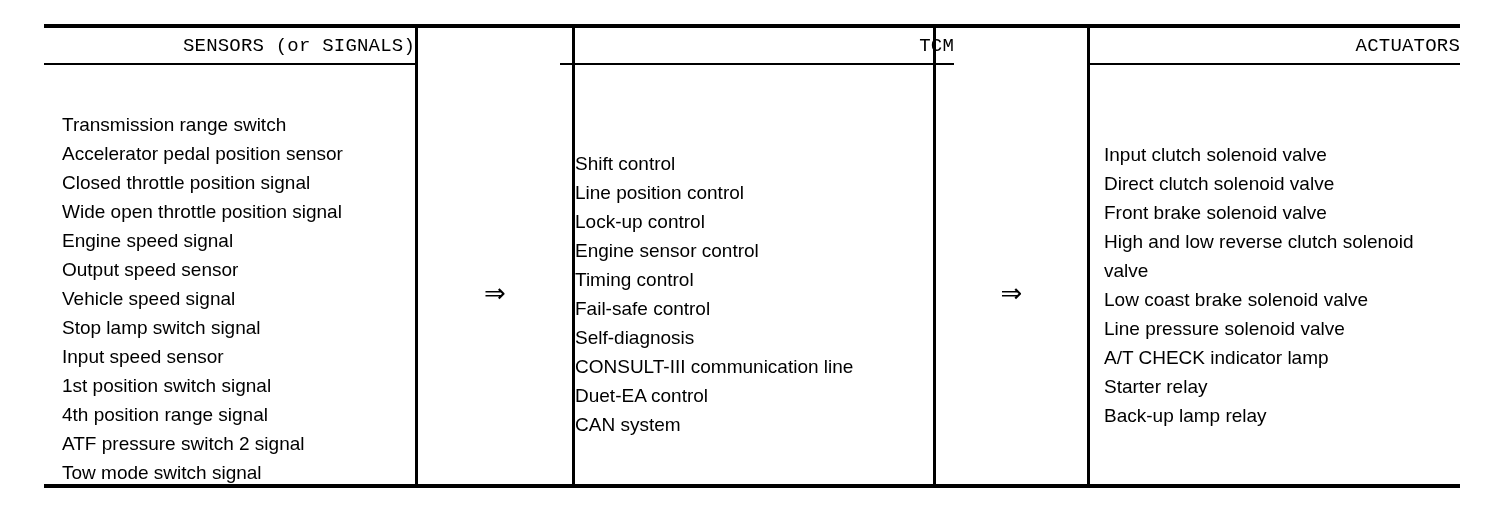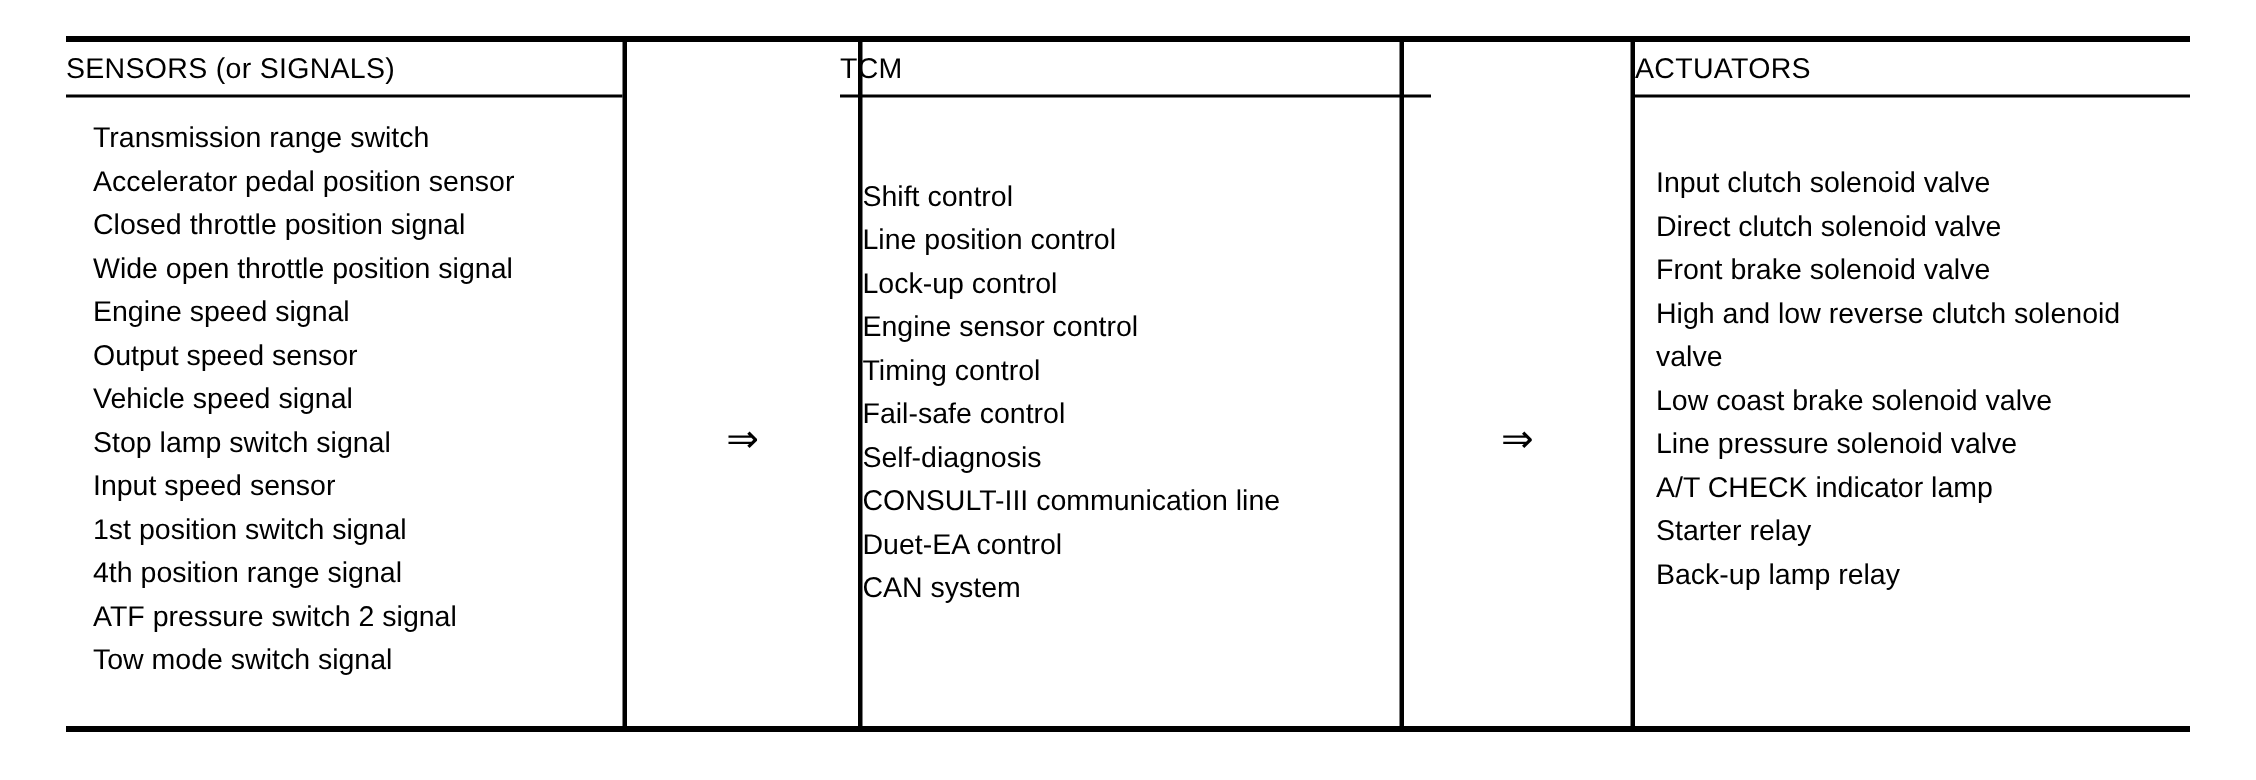--- a/index.html
+++ b/index.html
@@ -57,42 +57,44 @@
   .col-sensors   { left: 0px;    width: 371px; }
   .col-arrow1    { left: 374px;  width: 154px; }
   .col-tcm       { left: 516px;  width: 394px; }
   .col-arrow2    { left: 892px;  width: 151px; }
   .col-actuators { left: 1046px; width: 370px; }
 
   .col-head {
     position: relative;
     height: 37px;
     line-height: 37px;
-    text-align: left;
+    text-align: right;
     font-size: 19px;
     letter-spacing: 0.2px;
     white-space: nowrap;
+    font-family: Liberation Mono, monospace;
   }
   .col-head::after {
     content: "";
     position: absolute;
     left: 0;
     right: 0;
     bottom: 0;
     height: 2px;
     background: #000000;
   }
   .col-arrow1 .col-head::after,
   .col-arrow2 .col-head::after {
     display: none;
   }
 
   .col-body {
     font-size: 19px;
     line-height: 29px;
+    margin-top: 32px;
   }
   .col-sensors   .col-body { padding: 13px 0 0 18px; }
   .col-tcm       .col-body { padding: 52px 0 0 15px; }
   .col-actuators .col-body { padding: 43px 0 0 14px; }
 
   .entry {
     white-space: normal;
   }
   .col-sensors .entry { white-space: nowrap; }
 

